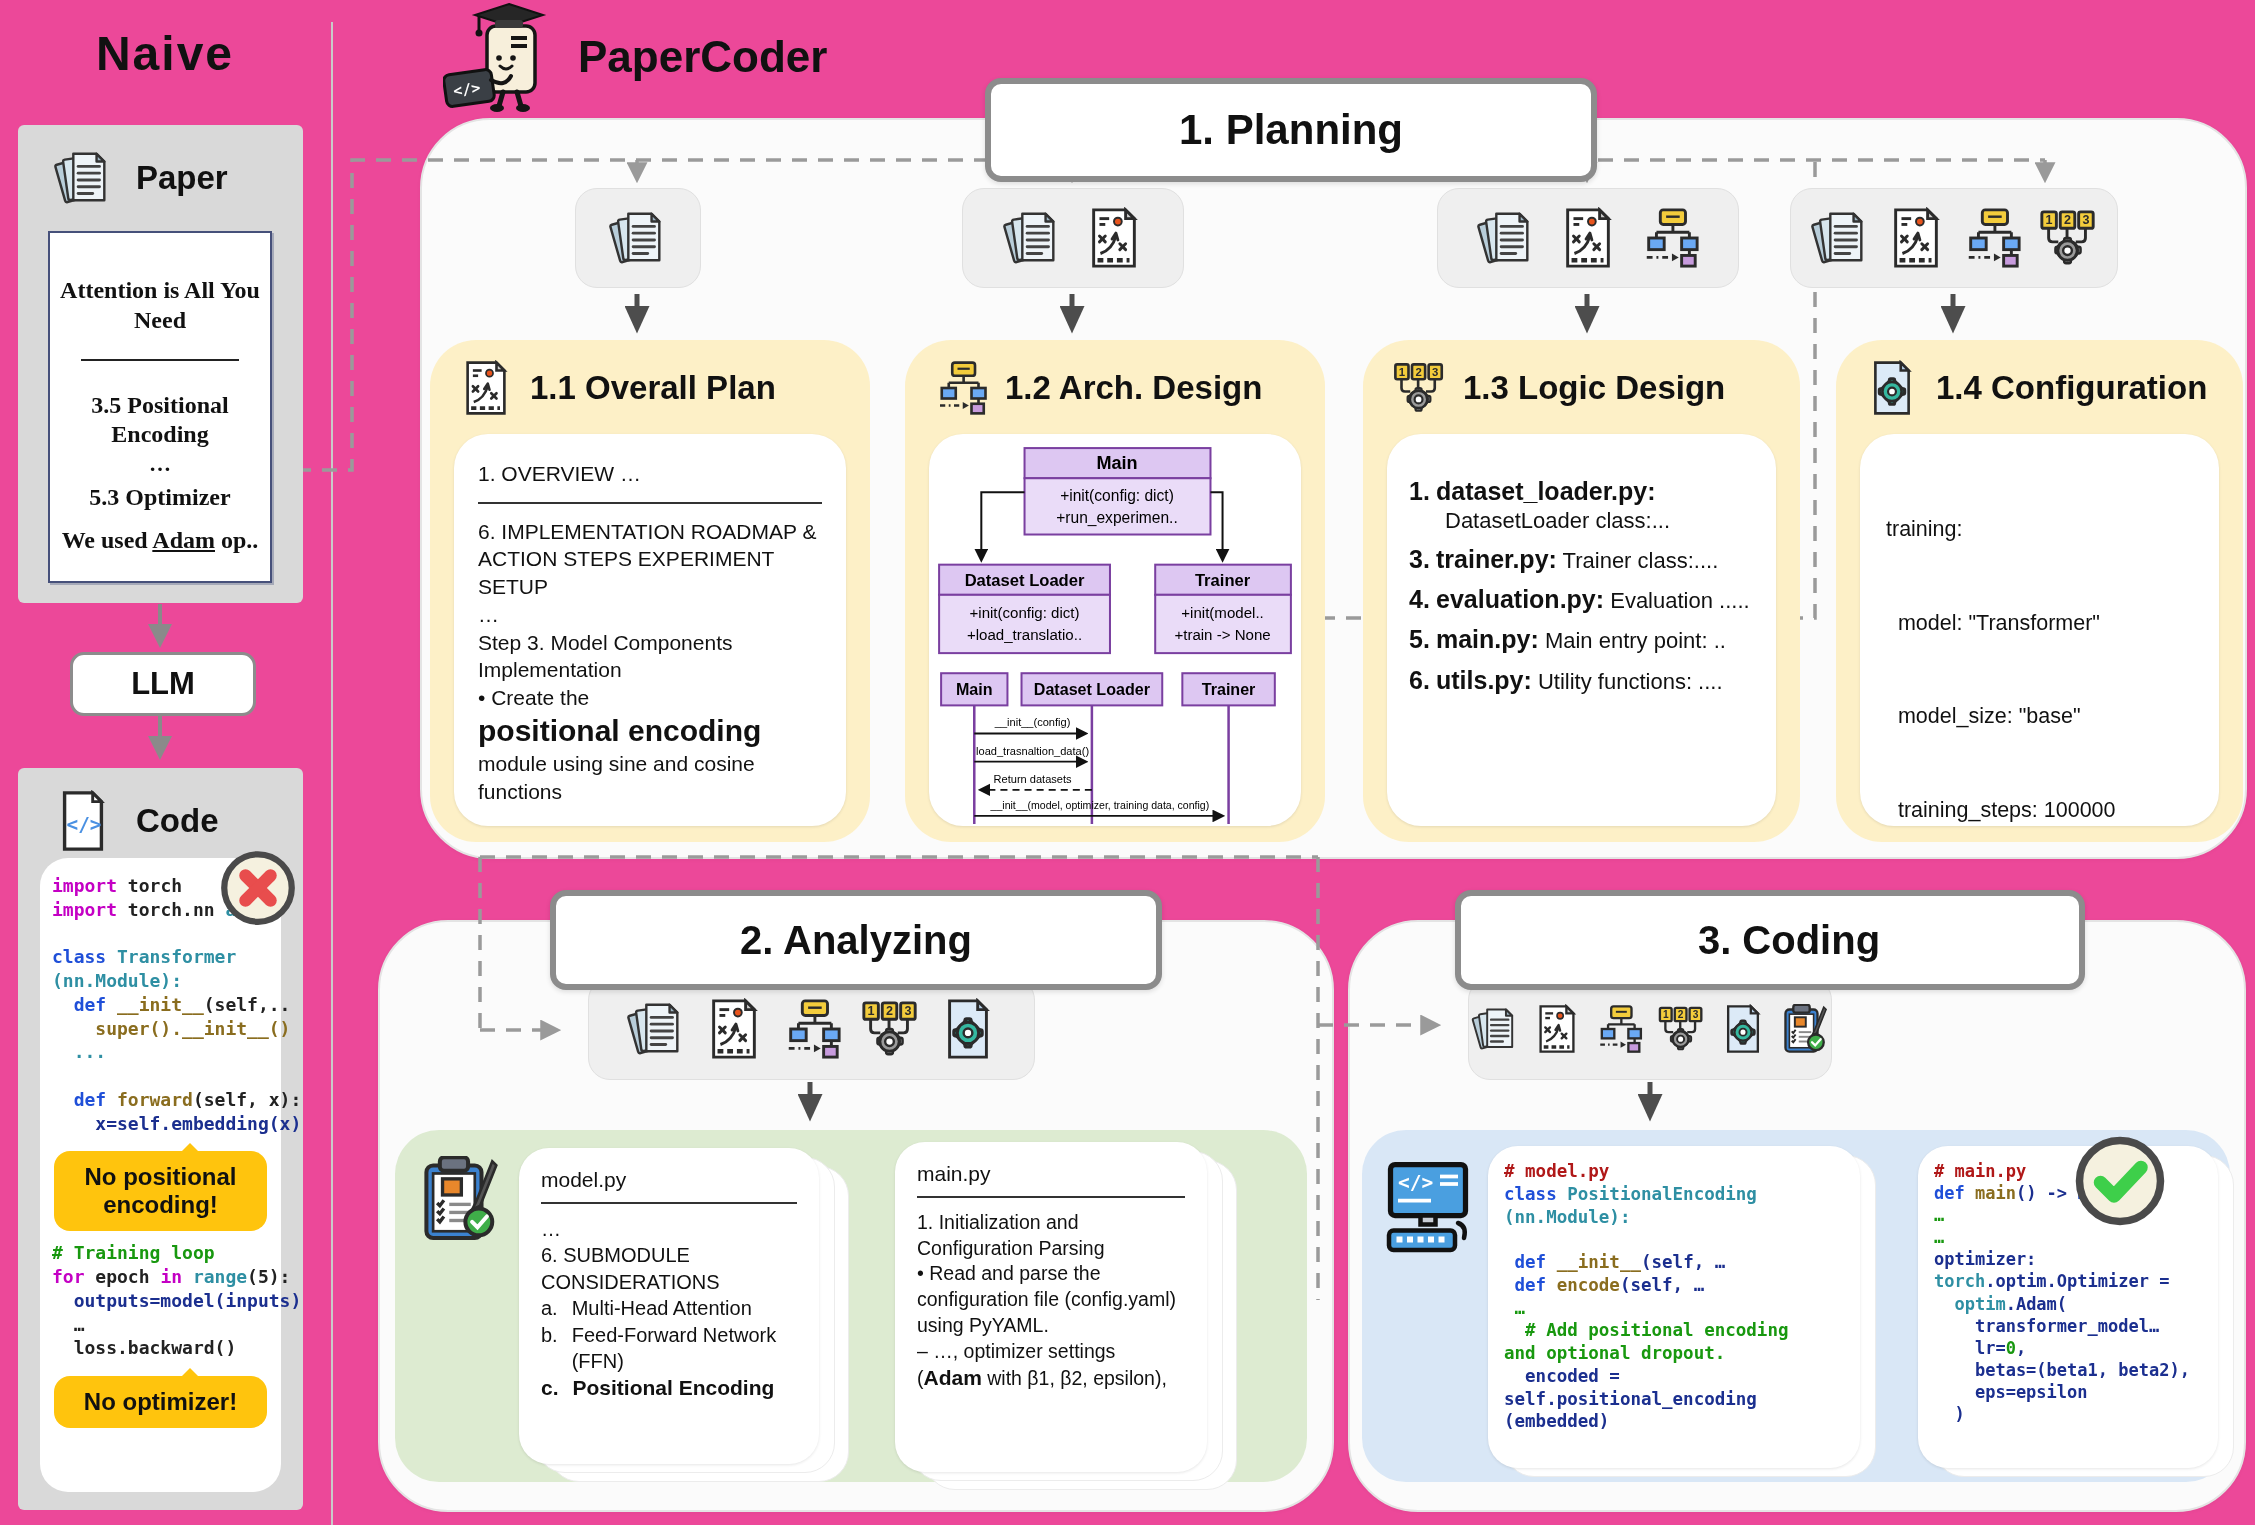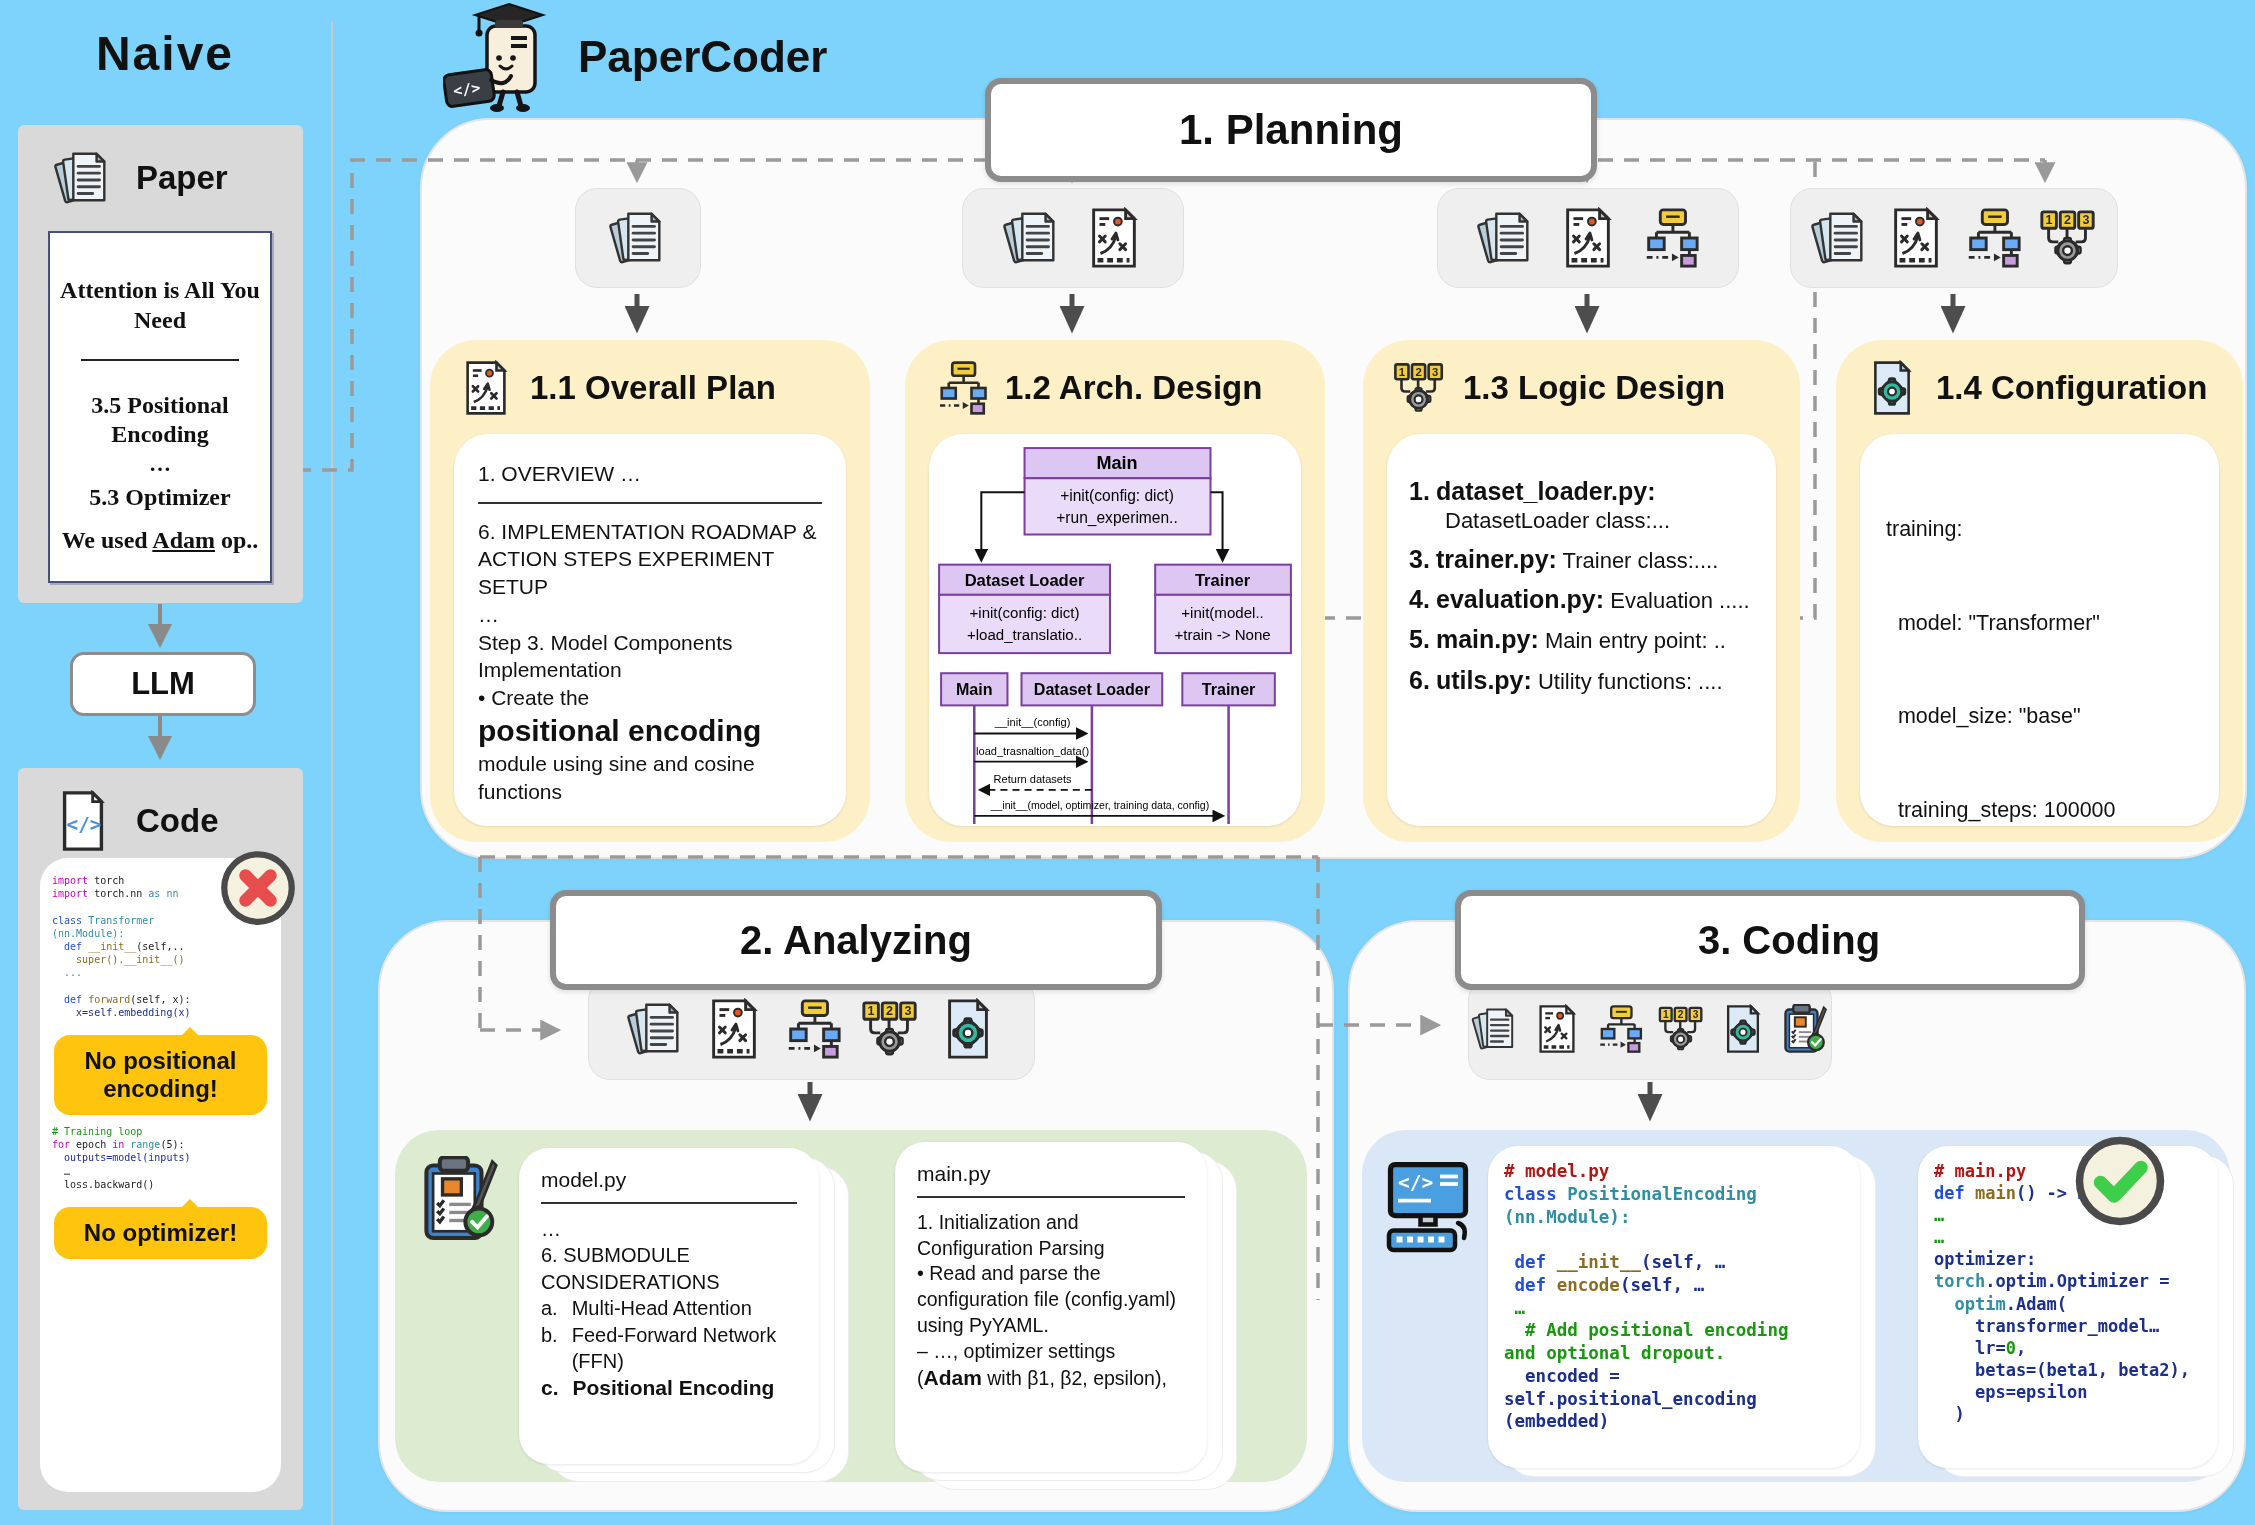--- a/index.html
+++ b/index.html
@@ -1,16 +1,16 @@
 <!DOCTYPE html>
 <html><head>
 <meta charset="utf-8">
 <style>
   html,body{margin:0;padding:0;background:#fff;font-family:"Liberation Sans",sans-serif;color:#111;}
-  #canvas{position:relative;width:2255px;height:1525px;background:#7dd3fc;overflow:hidden;}
+  #canvas{position:relative;width:2255px;height:1525px;background:#ec4899;overflow:hidden;}
   
   #wires{position:absolute;left:0;top:0;width:2255px;height:1525px;z-index:2;pointer-events:none;}
   .container{position:absolute;background:#fbfbfb;border:2px solid #e4e4e4;border-radius:70px;z-index:1;box-shadow:0 1px 4px rgba(0,0,0,.04);}
   .titlebox{position:absolute;background:#fff;border:6px solid #8c8c8c;border-radius:16px;display:flex;align-items:center;justify-content:center;font-weight:bold;font-size:42px;z-index:4;box-shadow:0 2px 5px rgba(0,0,0,.12);}
   .strip{position:absolute;background:#efefef;border:1px solid #e0e0e0;border-radius:22px;display:flex;align-items:center;justify-content:center;gap:20px;z-index:3;}
   .strip .icon svg{width:62px;height:62px;display:block;}
   .strip.small .icon svg{width:50px;height:50px;}
   
   #sep{position:absolute;left:331px;top:22px;width:2px;height:1503px;background:#c9c9c9;z-index:1;}
   .naive-title{position:absolute;left:40px;top:26px;width:250px;text-align:center;font-size:48px;font-weight:bold;letter-spacing:2px;z-index:3;}
@@ -23,21 +23,21 @@
   .pd-hr{width:158px;border:none;border-top:2px solid #222;margin:24px auto 30px auto;}
   .pd-sec{font-size:24px;font-weight:bold;line-height:1.2;margin-top:6px;}
   .pd-dots{font-size:22px;font-weight:bold;margin:2px 0;}
   .pd-note{font-size:24px;margin-top:16px;font-weight:bold;}
   .pd-note u{text-decoration:underline;}
   .llmbox{position:absolute;left:70px;top:652px;width:180px;height:58px;background:#fff;border:3px solid #8c8c8c;border-radius:14px;display:flex;align-items:center;justify-content:center;font-size:31px;font-weight:bold;z-index:3;}
   .codecard{position:absolute;left:22px;top:90px;width:241px;height:634px;background:#fff;border-radius:28px;padding:16px 12px;box-sizing:border-box;}
   .badge{position:absolute;z-index:5;}
   .badge svg{display:block;width:100%;height:100%;}
   
-  .code{font-family:"DejaVu Sans Mono",monospace;font-weight:normal;font-size:10px;line-height:1.32;white-space:pre;}
+  .code{font-family:"DejaVu Sans Mono",monospace;font-weight:bold;font-size:18px;line-height:1.32;white-space:pre;}
   .code2{font-family:"DejaVu Sans Mono",monospace;font-weight:bold;font-size:17px;line-height:1.3;white-space:pre;}
   .tk.mg{color:#c400c4}.tk.bl{color:#1f4fd8}.tk.tl{color:#2e8fa3}.tk.ol{color:#8a6d1f}
   .tk.gr{color:#18980f}.tk.nv{color:#1b2f8f}.tk.pl{color:#222}.tk.rd{color:#b01818}
   .callout{background:#ffc40d;border-radius:16px;padding:12px 3px;margin:16px 2px 10px 2px;text-align:center;font-size:24px;font-weight:bold;position:relative;font-family:"Liberation Sans",sans-serif;white-space:normal;}
   .callout::before{content:"";position:absolute;top:-20px;left:58%;border:12px solid transparent;border-bottom:12px solid #ffc40d;}
   
   .appname{position:absolute;left:578px;top:32px;font-size:44px;font-weight:bold;z-index:4;}
   #mascot{position:absolute;left:443px;top:2px;width:124px;height:122px;z-index:4;}
   
   .card-y{position:absolute;background:#fdf0c7;border-radius:46px;z-index:3;}

